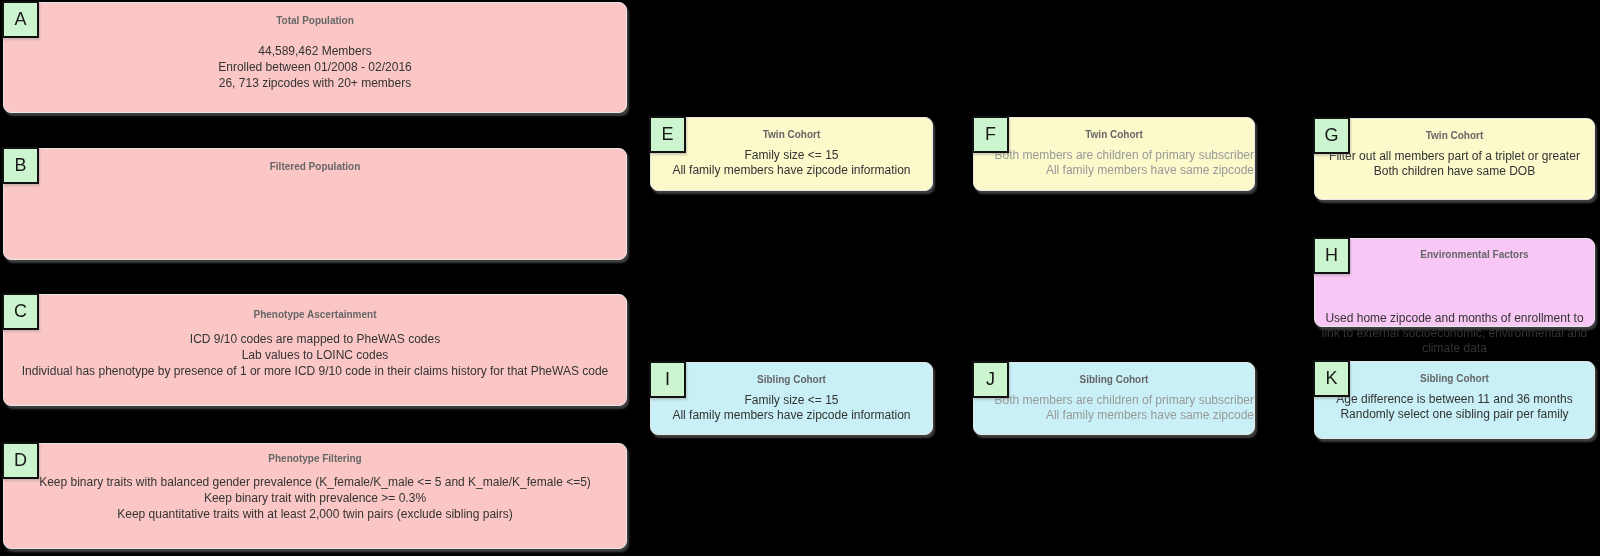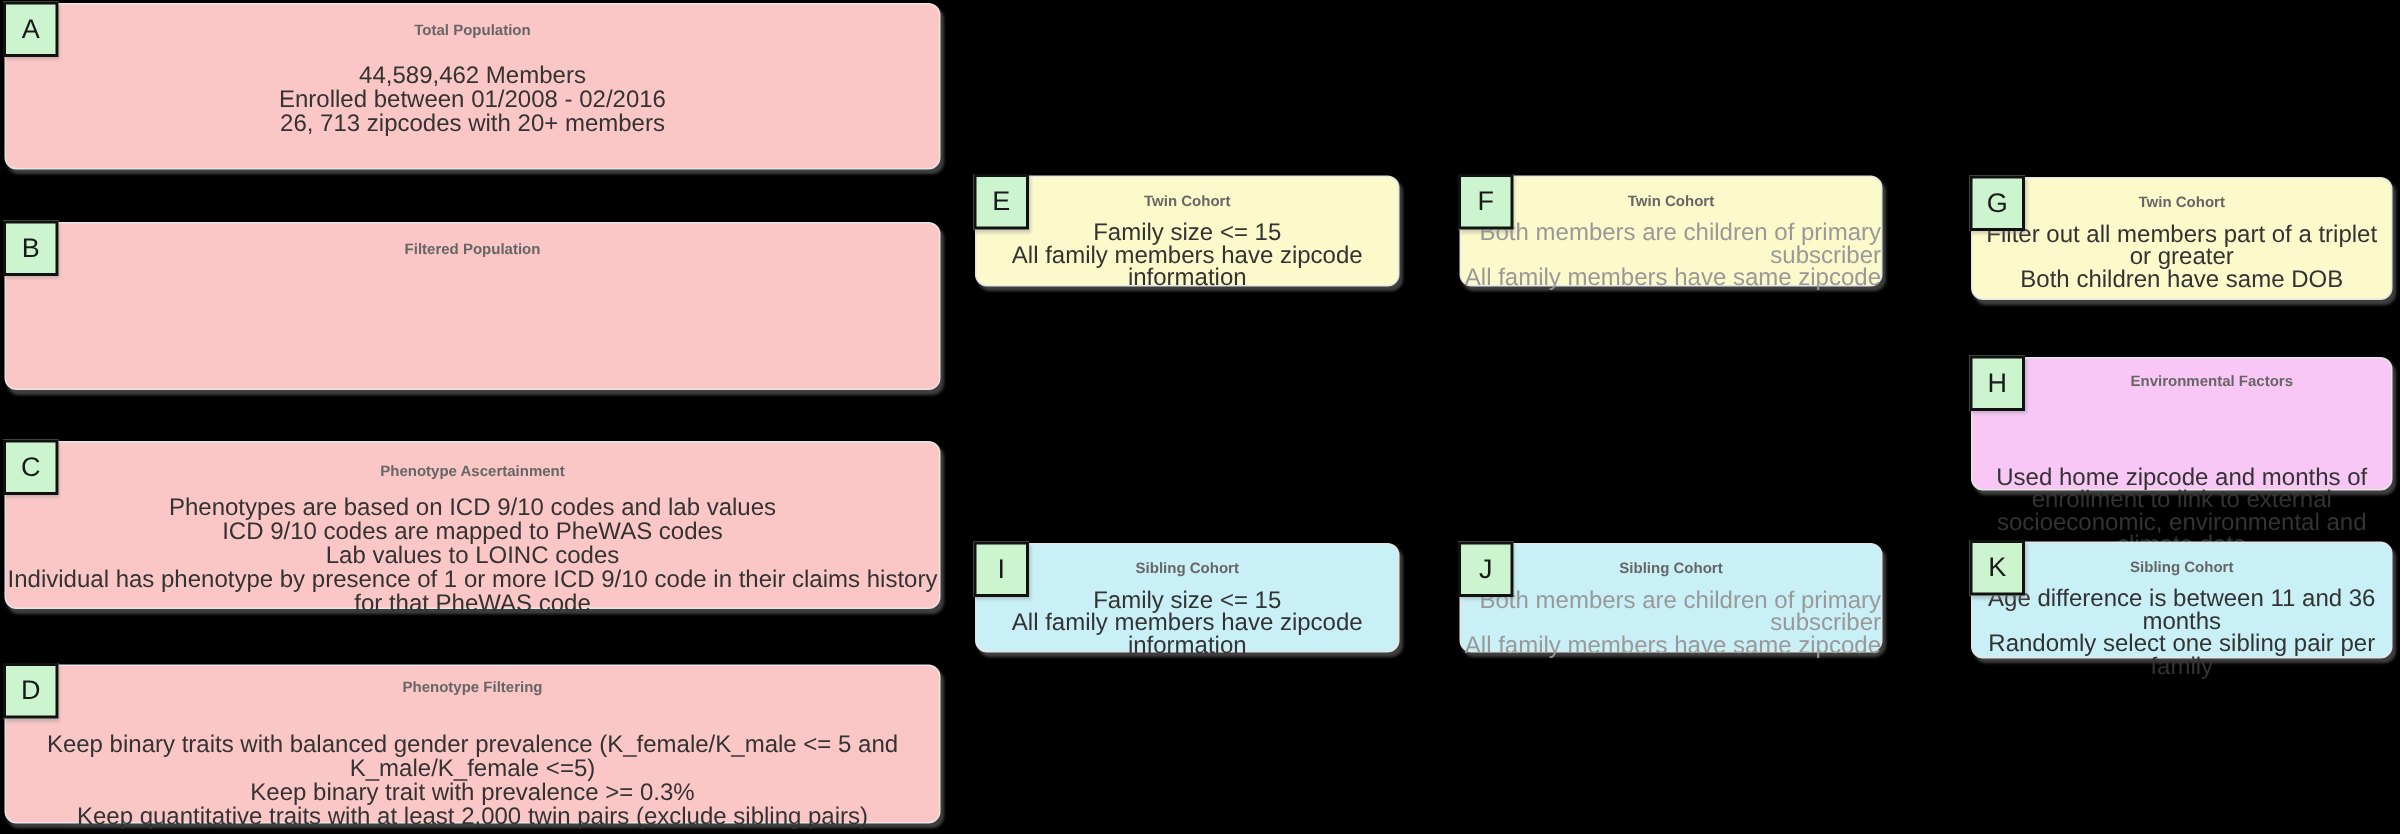--- a/index.html
+++ b/index.html
@@ -34,43 +34,43 @@
     font-size: 18px;
     color: #1a1a1a;
     box-shadow: 1px 2px 2px rgba(140,140,140,0.4);
   }
   .title {
     font-weight: bold;
     font-size: 10px;
     color: #666666;
     line-height: 16px;
   }
-  .body { font-size: 16px; color: #333333; }
+  .body { font-size: 12px; color: #333333; }
   .muted .body { color: #999999; text-align: right; }
   .line { line-height: 16px; }
   .small .line { line-height: 15px; }
-  .small .body { font-size: 16px; }
+  .small .body { font-size: 12px; }
 
   
   .box-a { left: 3px;  top: 2px;   width: 624px; height: 111px; }
   .box-b { left: 3px;  top: 148px; width: 624px; height: 112px; }
   .box-c { left: 3px;  top: 294px; width: 624px; height: 112px; }
   .box-d { left: 3px;  top: 443px; width: 624px; height: 106px; }
   
   .box-e { left: 650px;  top: 117px; width: 283px; height: 74px; }
   .box-f { left: 973px;  top: 117px; width: 282px; height: 74px; }
   .box-g { left: 1314px; top: 118px; width: 281px; height: 82px; }
   .box-h { left: 1314px; top: 238px; width: 281px; height: 89px; }
   .box-i { left: 650px;  top: 362px; width: 283px; height: 73px; }
   .box-j { left: 973px;  top: 362px; width: 282px; height: 73px; }
   .box-k { left: 1314px; top: 361px; width: 281px; height: 78px; }
 
   .box-a .title, .box-b .title { margin-top: 10px; margin-bottom: 14px; }
   .box-c .title { margin-top: 12px; margin-bottom: 8px; }
-  .box-d .title { margin-top: 7px;  margin-bottom: 22px; }
+  .box-d .title { margin-top: 7px;  margin-bottom: 7px; }
   .small .title { margin-top: 9px;  margin-bottom: 5px; }
   .box-h .title { margin-top: 8px;  margin-bottom: 4px; padding-left: 40px; }
   .box-h .body  { padding: 0 3px; margin-top: 48px; }
 </style>
 </head>
 <body>
 
 <div class="node pink box-a">
   <div class="label">
     <span>A</span>
@@ -89,21 +89,20 @@
   </div>
   <div class="title">Filtered Population</div>
 </div>
 
 <div class="node pink box-c">
   <div class="label">
     <span>C</span>
   </div>
   <div class="title">Phenotype Ascertainment</div>
   <div class="body">
-    <div class="line">Phenotypes are based on ICD 9/10 codes and lab values</div>
     <div class="line">ICD 9/10 codes are mapped to PheWAS codes</div>
     <div class="line">Lab values to LOINC codes</div>
     <div class="line">Individual has phenotype by presence of 1 or more ICD 9/10 code in their claims history for that PheWAS code</div>
   </div>
 </div>
 
 <div class="node pink box-d">
   <div class="label">
     <span>D</span>
   </div>

